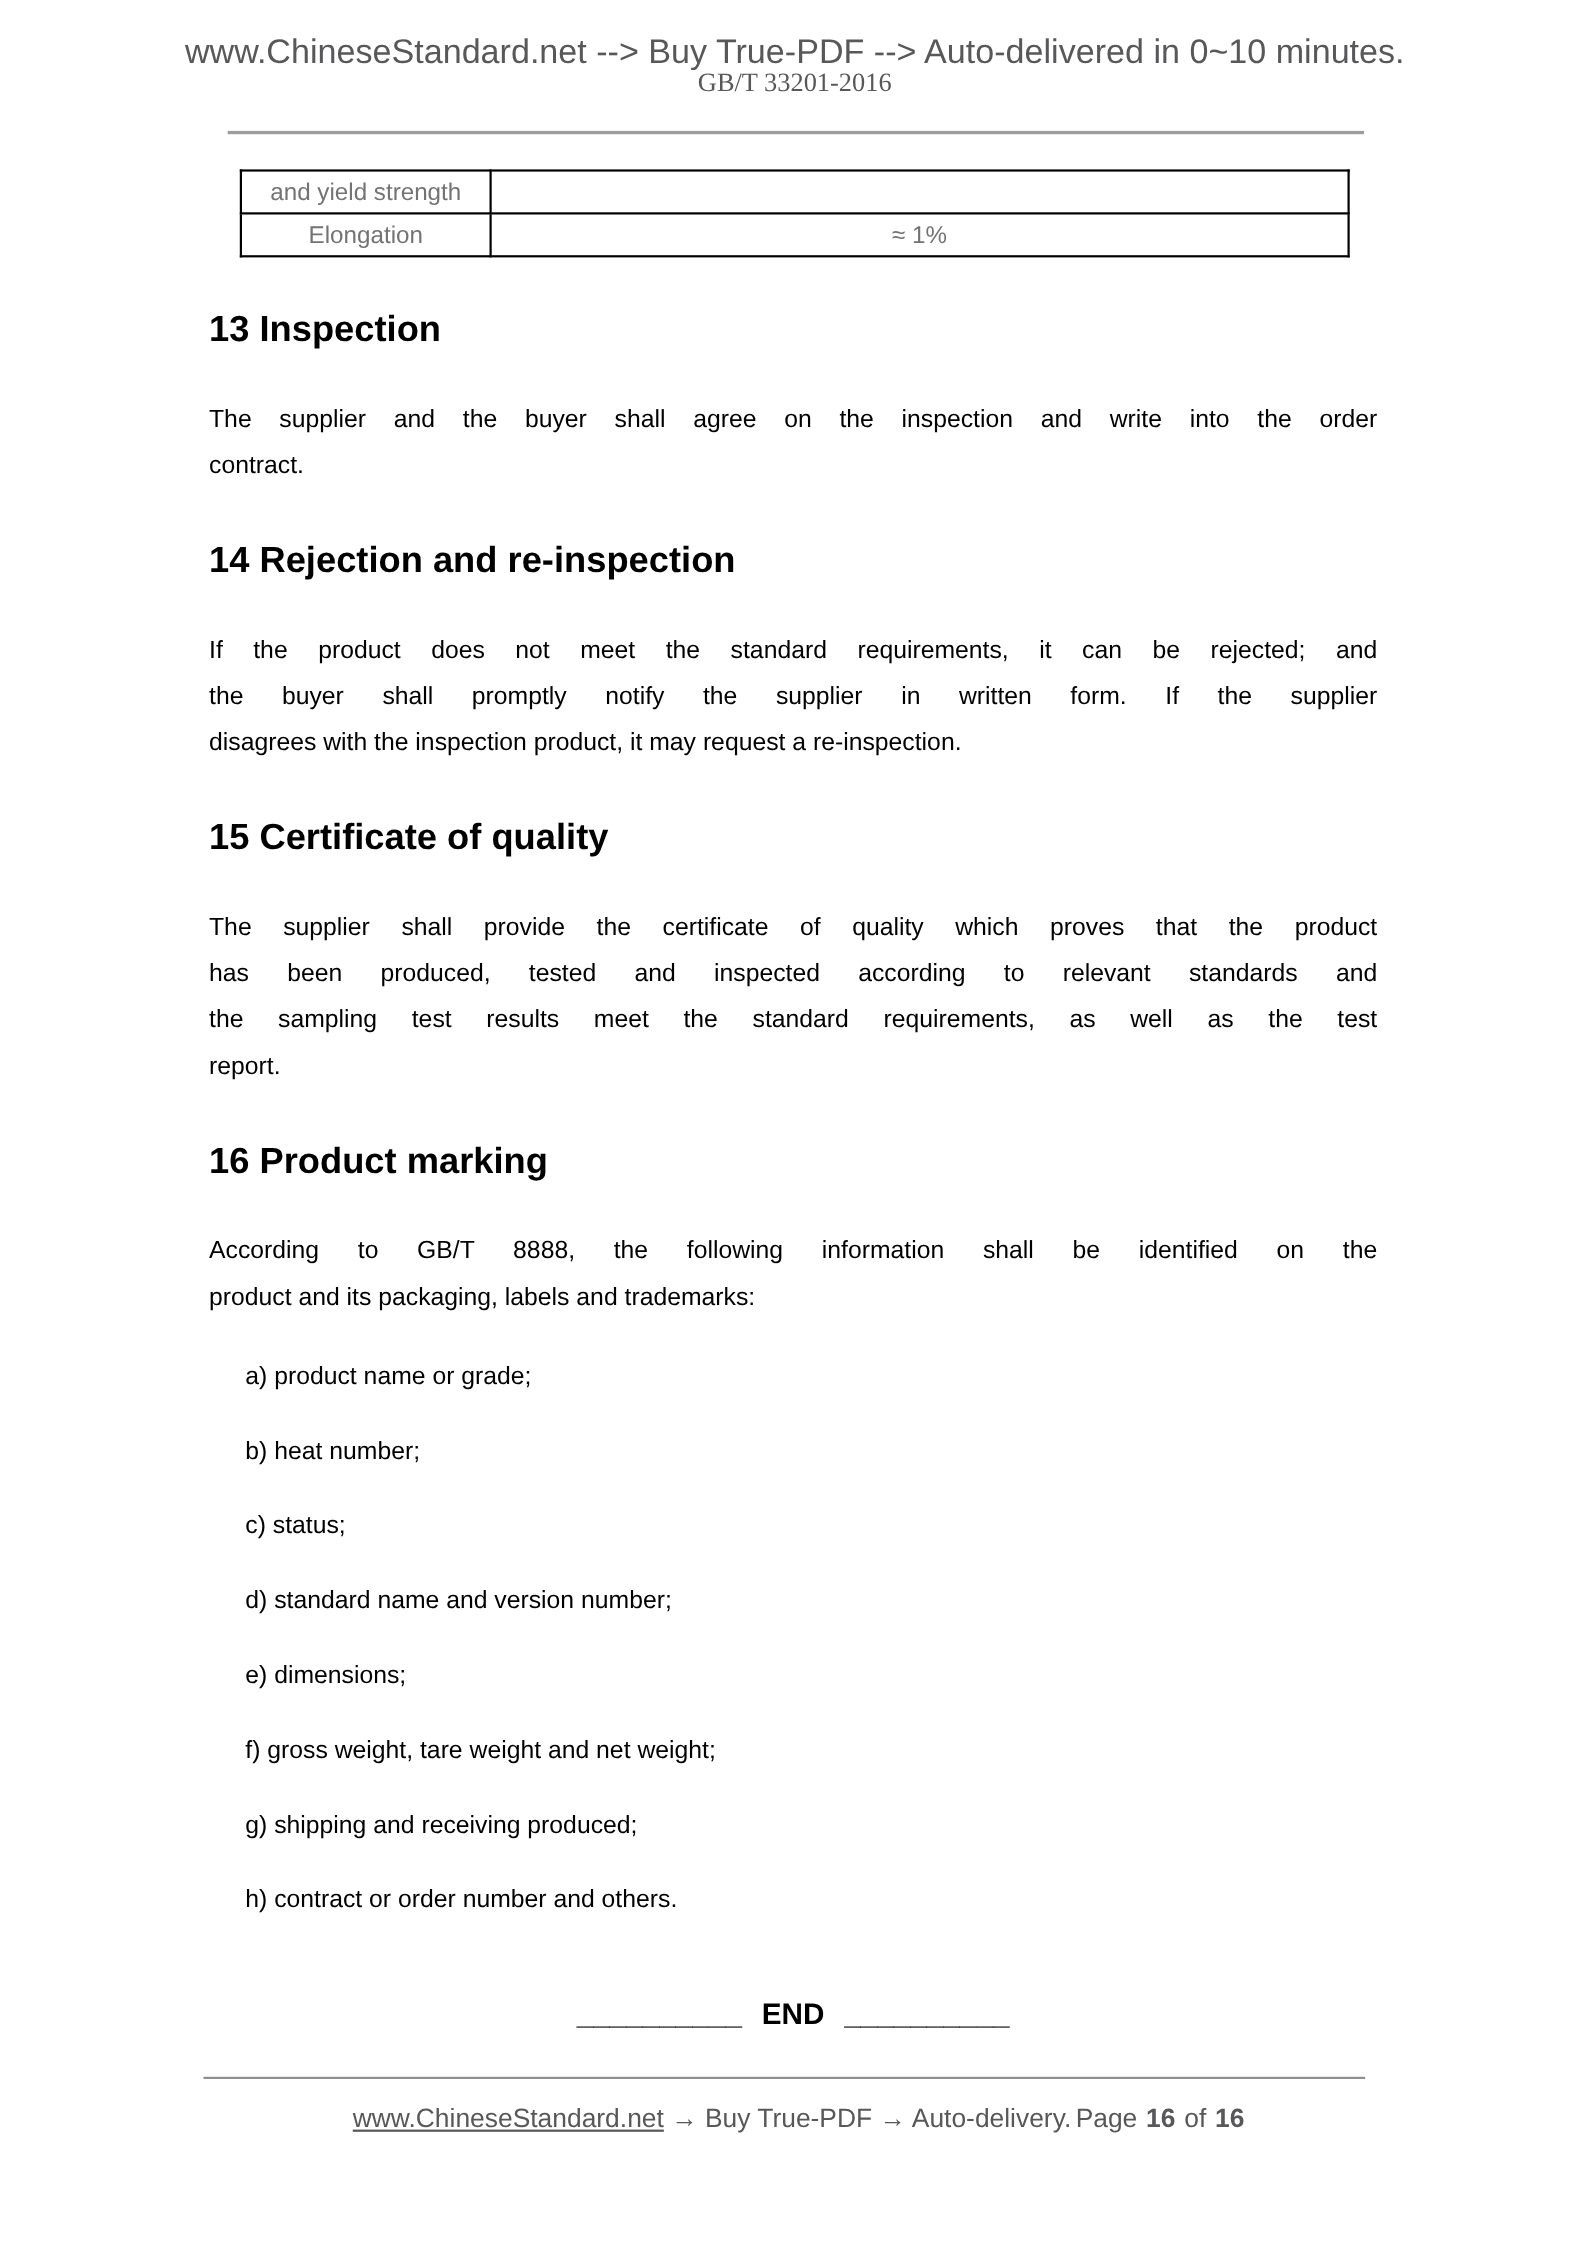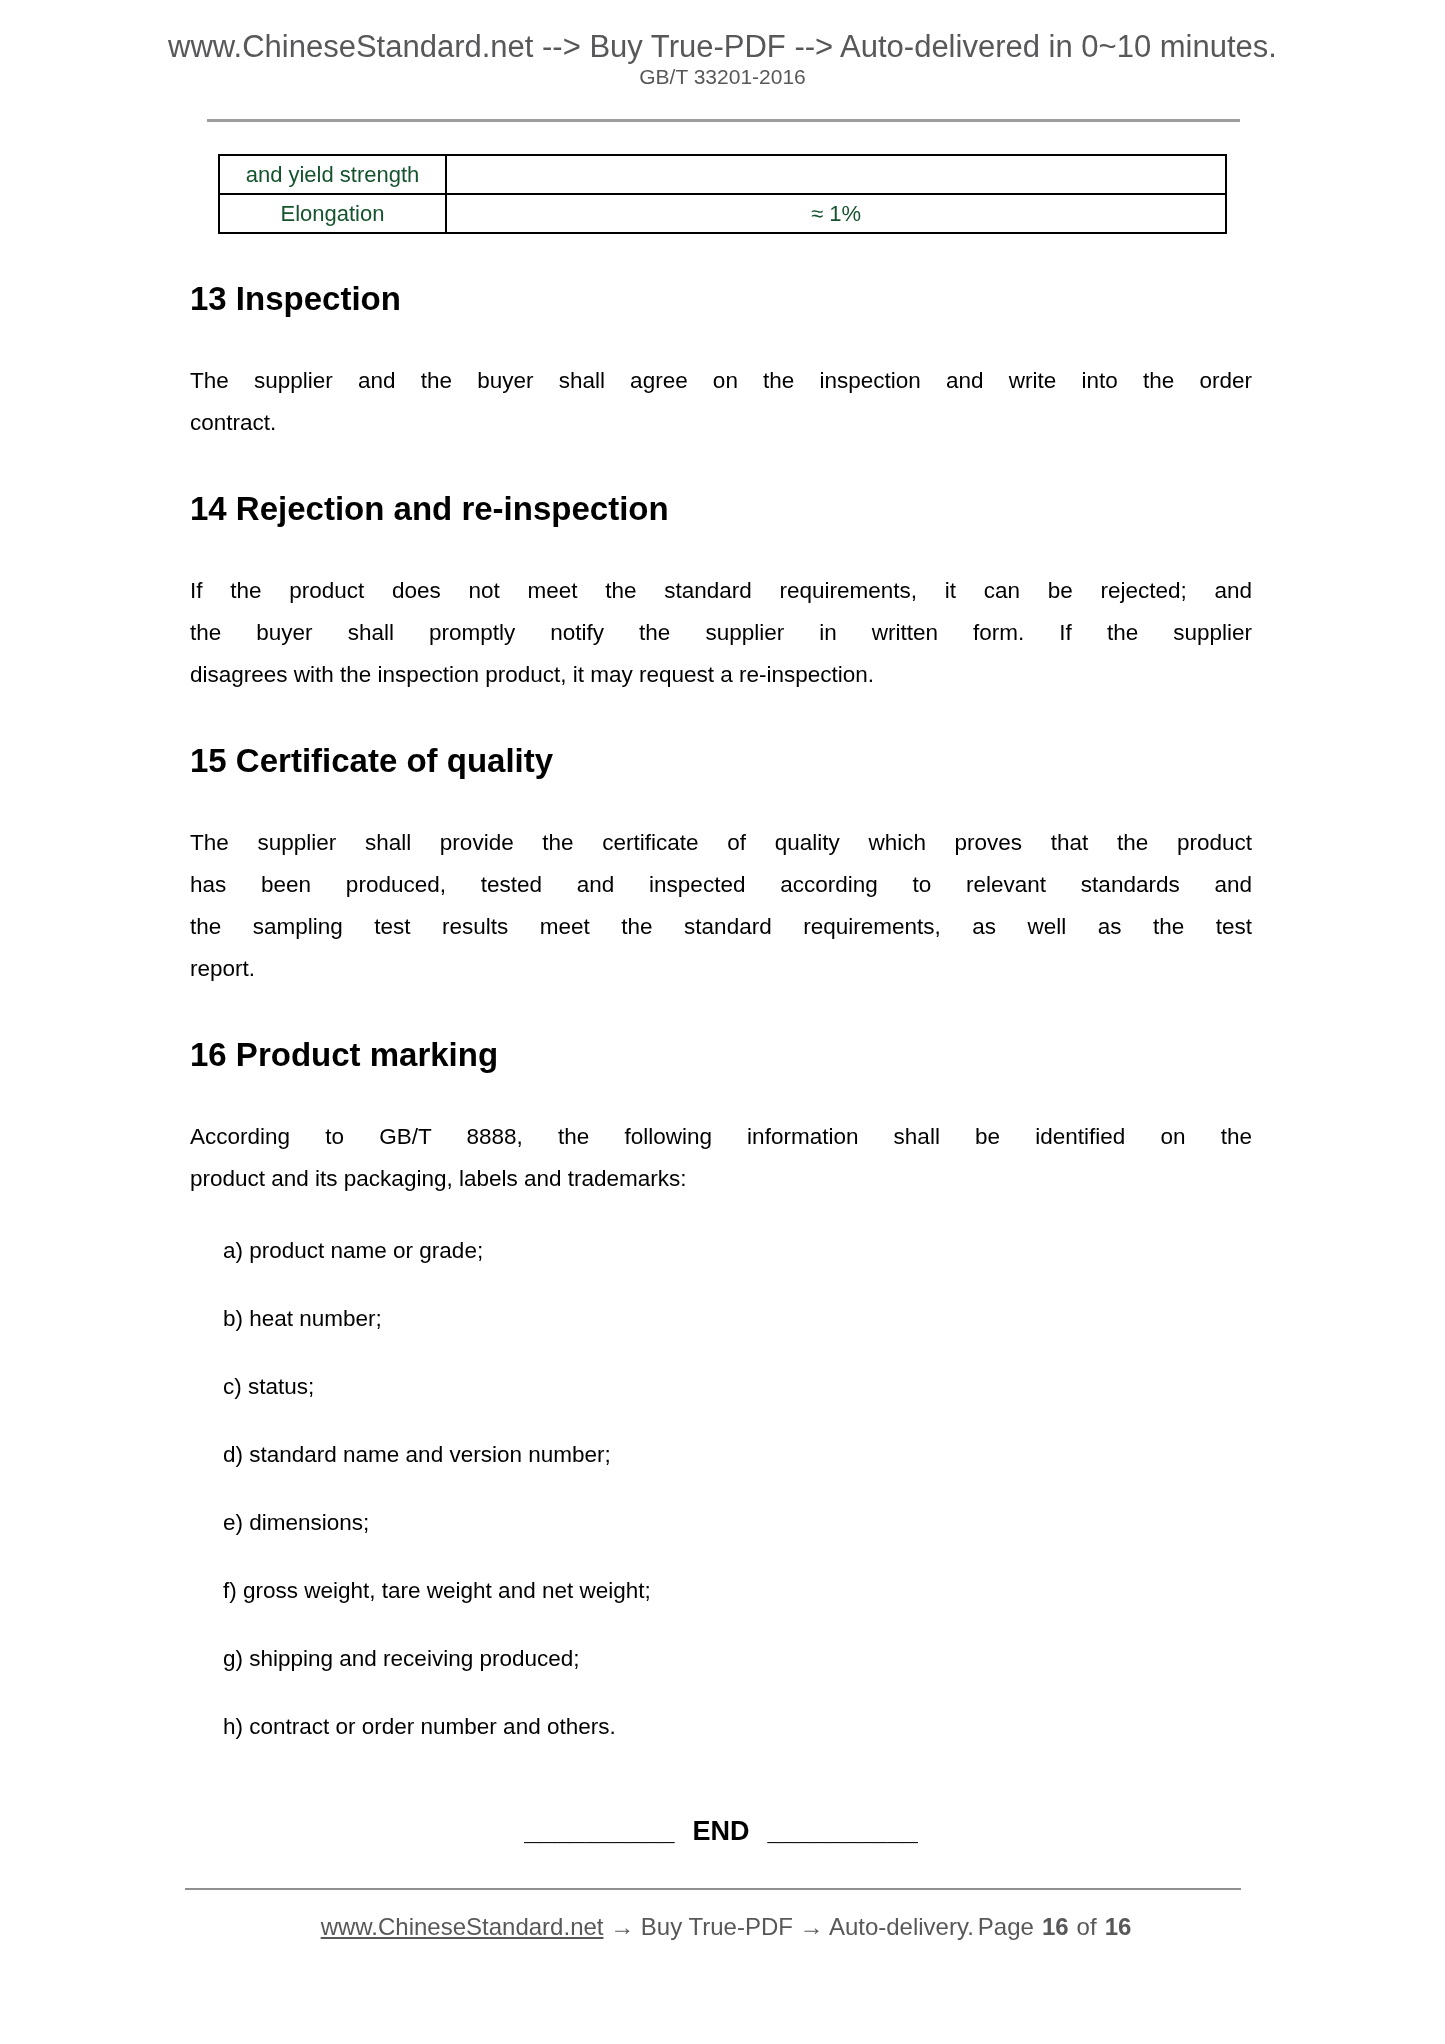--- a/index.html
+++ b/index.html
@@ -12,35 +12,35 @@
       overflow: hidden;
       margin: 0 auto;
     }
     
     .doc-header {
       padding-top: 30px;
       text-align: center;
       color: #58585a;
     }
     .doc-header-line1 { font-size: 31px; line-height: 34px; }
-    .doc-number { font-size: 21px; line-height: 25px; }
+    .doc-number { font-size: 24px; line-height: 25px; font-family: Liberation Serif, serif; }
     .top-rule {
       margin: 30px 0 0 207px;
       width: 1033px;
       height: 0;
       border-top: 3px solid #9d9d9d;
     }
     
     .spec-table {
       margin: 32px 0 0 218px;
       width: 1009px;
       border-collapse: collapse;
       table-layout: fixed;
       font-size: 22px;
-      color: #14532d;
+      color: #737373;
     }
     .spec-table td {
       border: 2px solid #000;
       height: 37px;
       text-align: center;
       vertical-align: middle;
       padding: 0;
       overflow: hidden;
     }
     .spec-table .col-label { width: 225px; }

